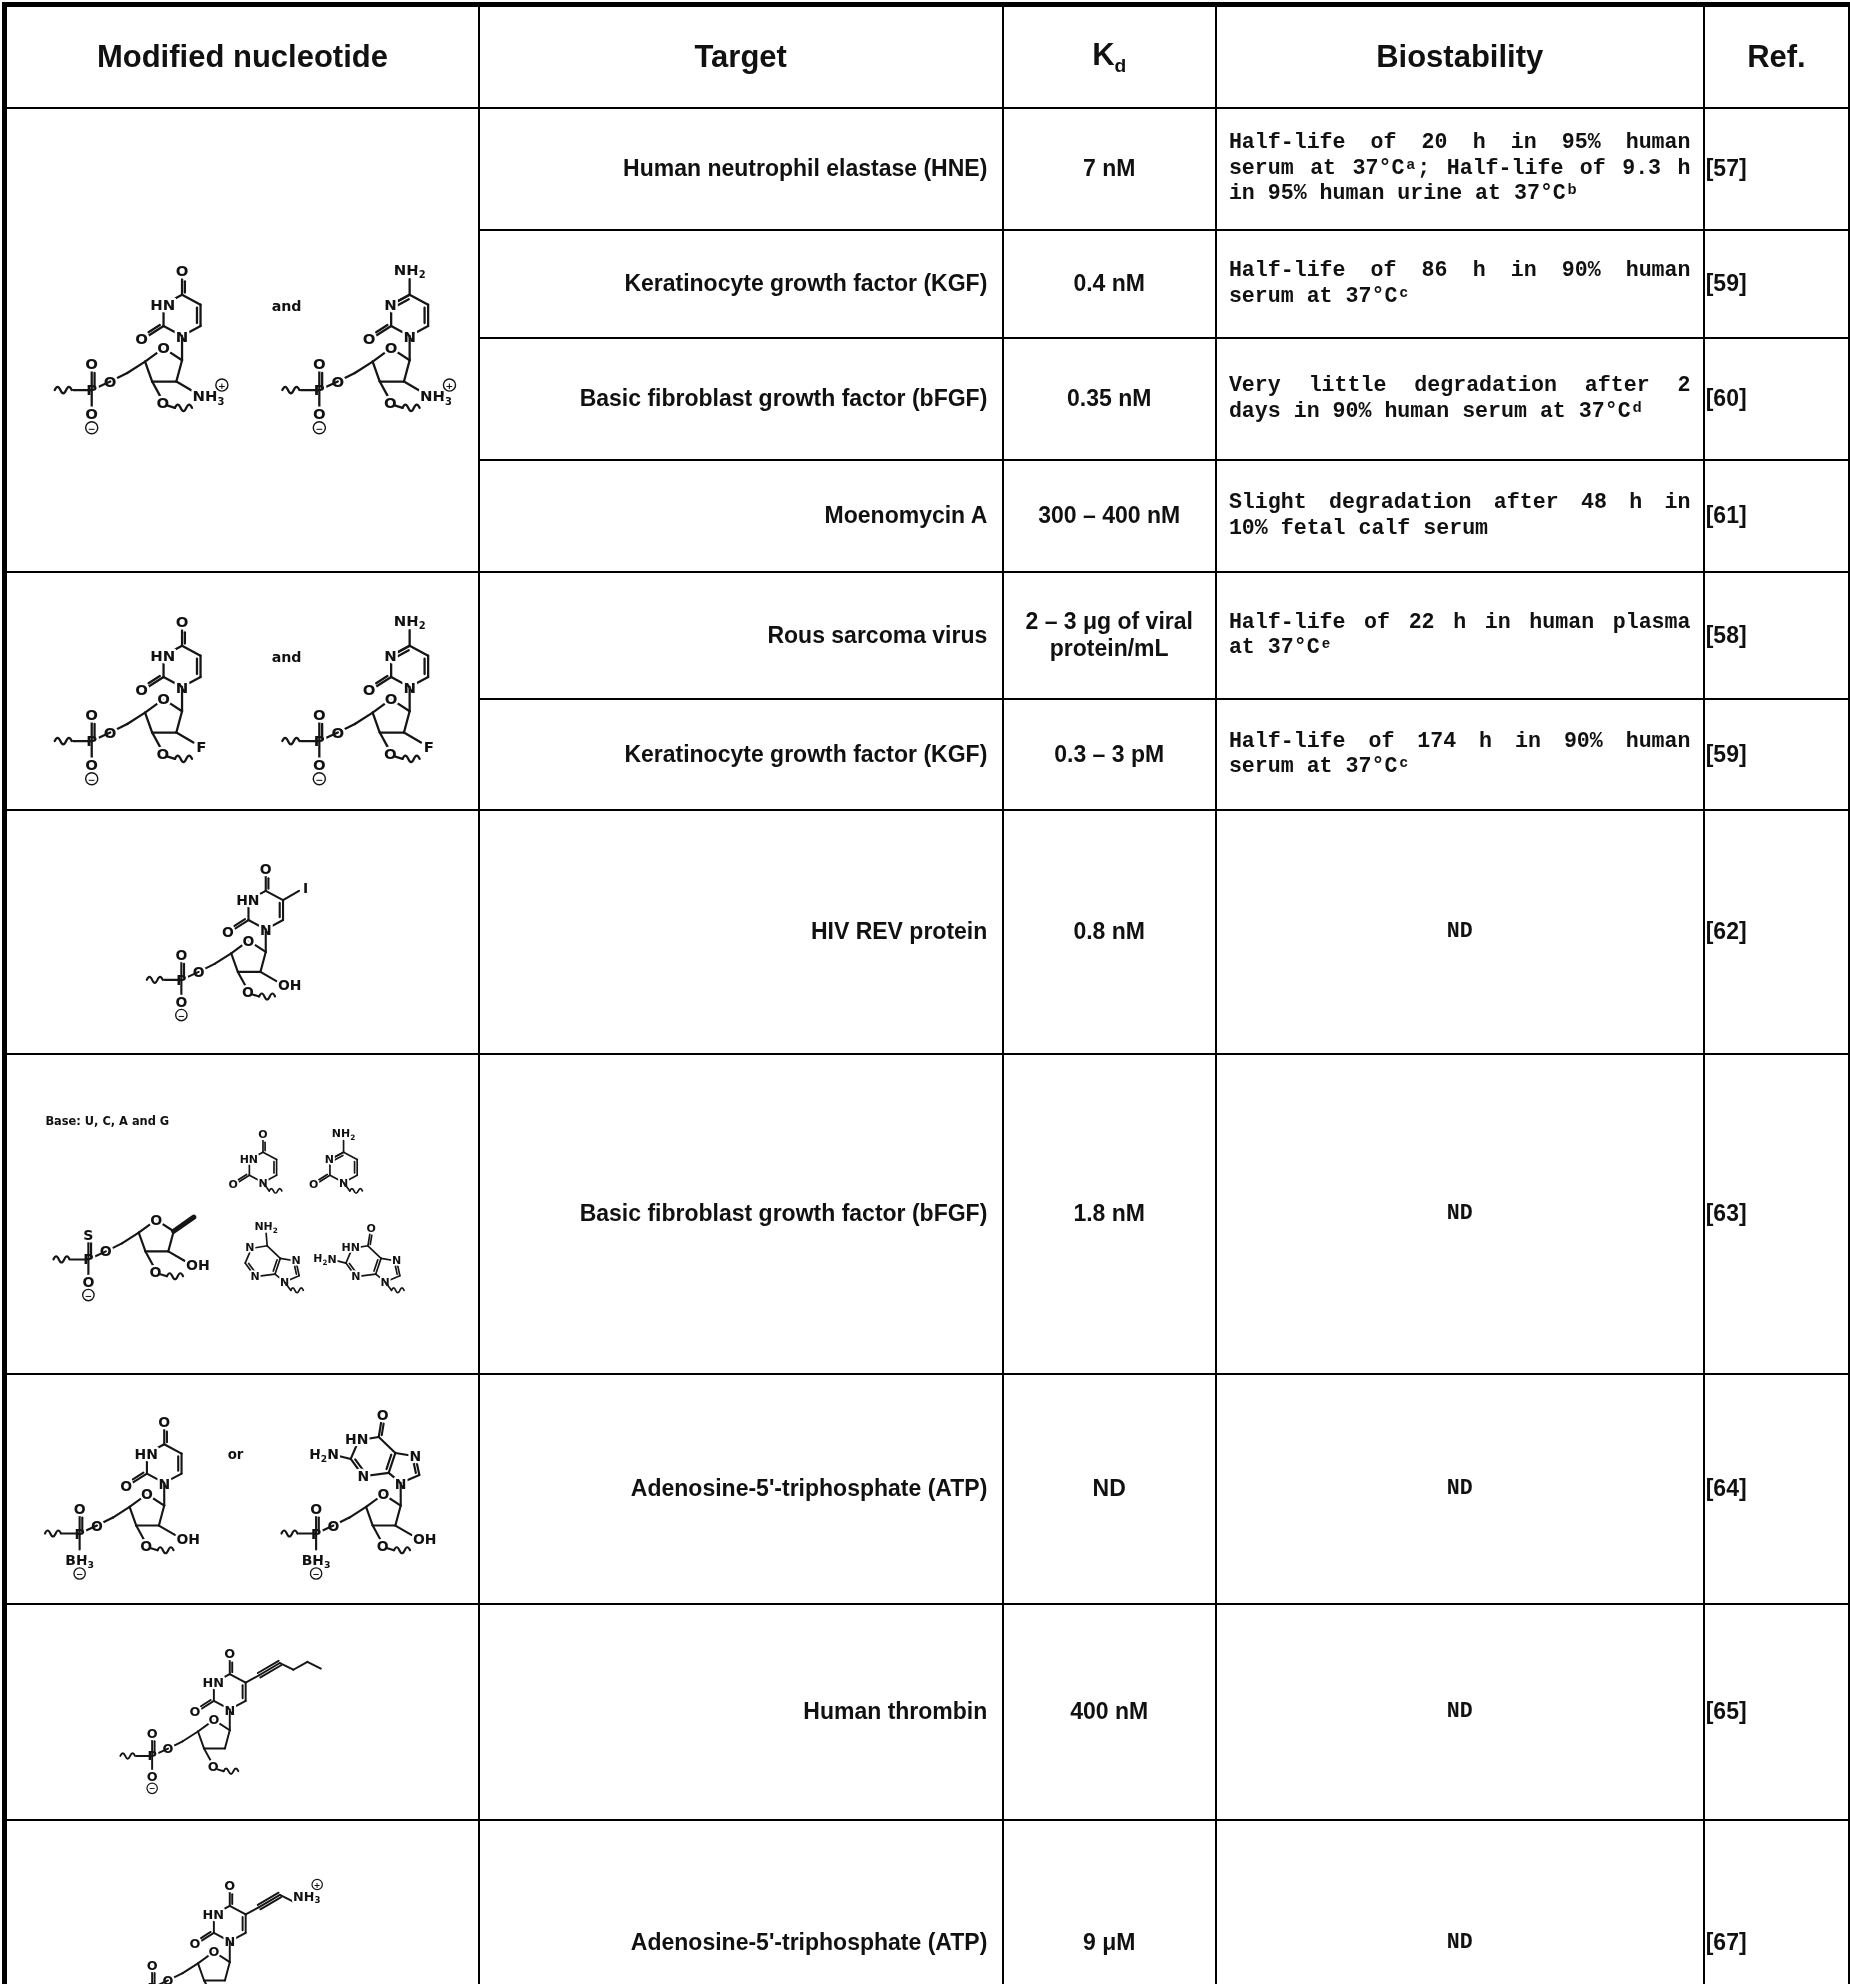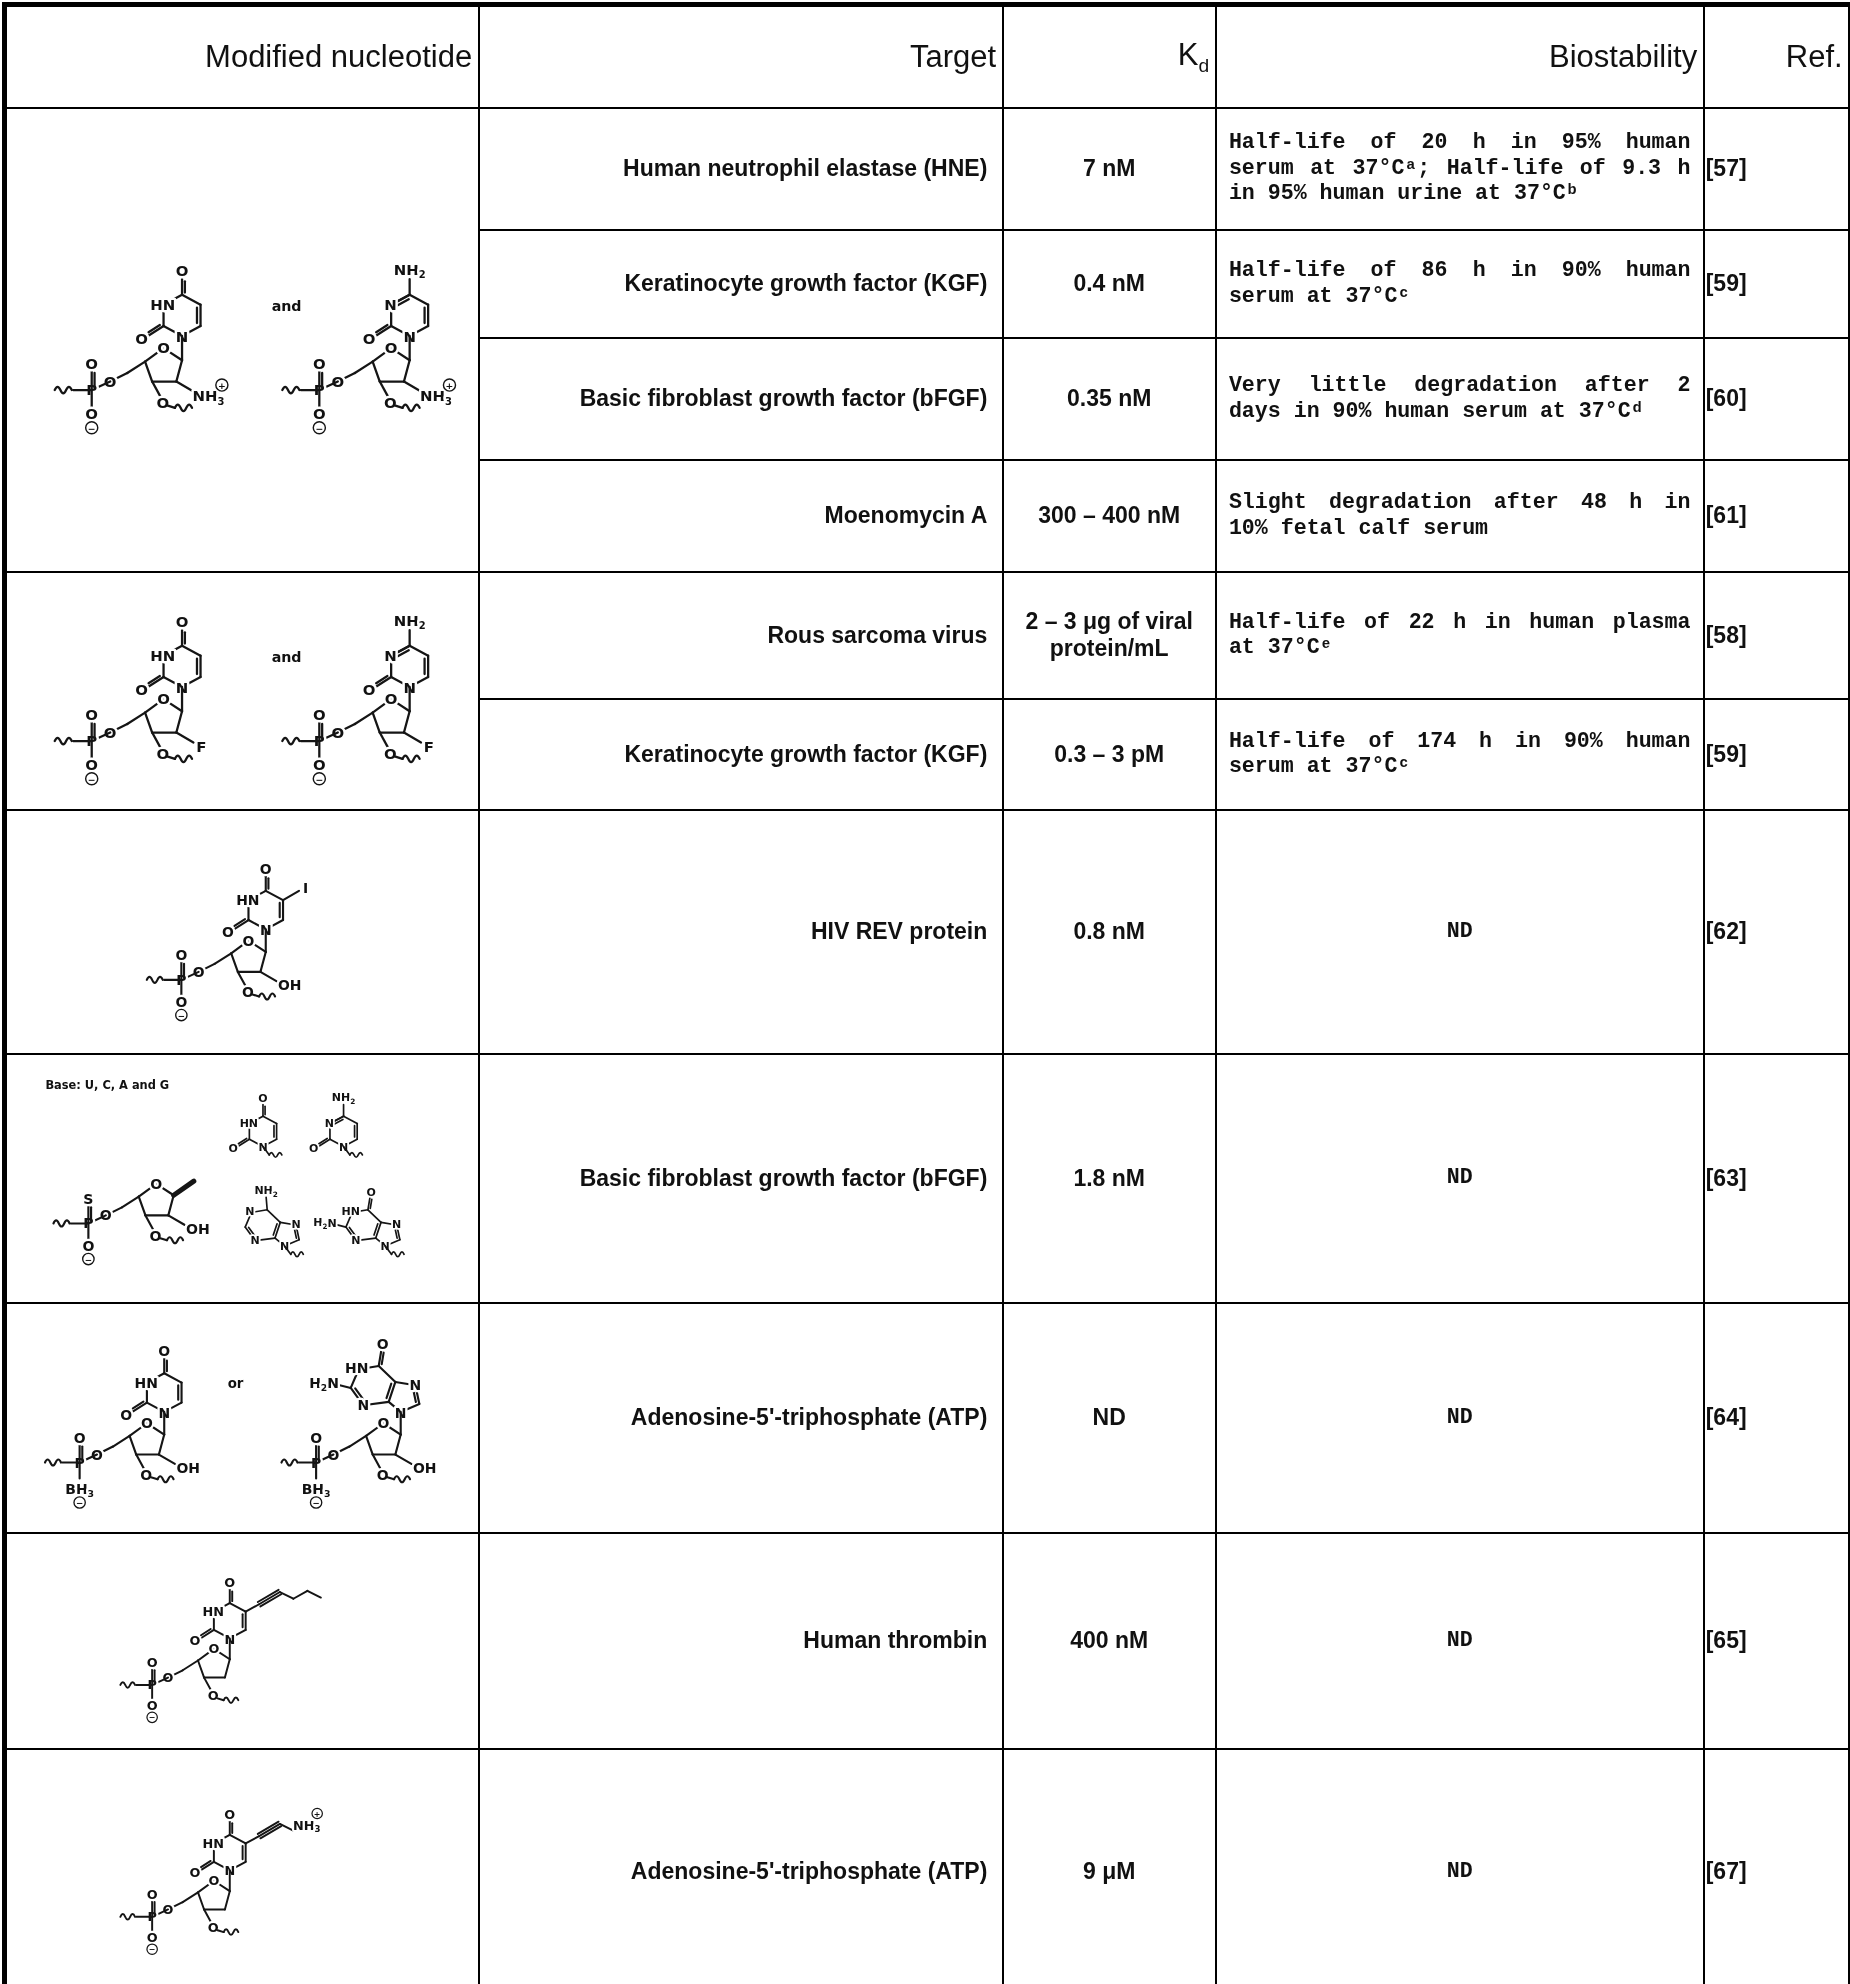--- a/index.html
+++ b/index.html
@@ -1,19 +1,19 @@
 <!DOCTYPE html>
 <html style="font-size:9px"><head>
 <meta charset="utf-8">
 <style>
   html,body{margin:0;padding:0;background:#fff;color:#111;font-family:"Liberation Sans",sans-serif;}
   .page{width:1850px;box-sizing:border-box;padding:2.2px;}
   table{border-collapse:collapse;table-layout:fixed;width:1846px;border:5px solid #000;}
   th,td{border:2.8px solid #000;vertical-align:middle;overflow:hidden;}
-  th{font-size:31px;font-weight:normal;text-align:right;padding:5.5px;}
+  th{font-size:31px;font-weight:bold;text-align:center;padding:5.5px;}
   td{font-weight:bold;}
   .target{font-size:23px;text-align:right;padding:4.4px 14.4px;}
   .kd{font-size:23px;text-align:center;padding:4.4px 7.8px;margin-top:11px;}
   .bio{font-size:21.6px;text-align:justify;padding:9px 12.2px;line-height:1.18;font-family:Liberation Mono, monospace;}
   .bio.nd{text-align:center;}
   .ref{font-size:23px;}
   .structcell{text-align:center;padding:3.3px;}
   .kdsub{font-size:0.62em;}
   
   .chem line,.chem path{stroke:#151515;stroke-width:3.2px;fill:none;stroke-linecap:round;stroke-linejoin:round;}
@@ -324,21 +324,21 @@
                   <line x1="-127" y1="42" x2="-153" y2="42"></line>
                   <path d="M -179 42 q 4 -9 8 0 q 4 9 8 0 q 4 -9 8 0"></path>
                 </g>
               </svg></div>
           </td>
   <td class="target">HIV REV protein</td>
   <td class="kd">0.8 nM</td>
   <td class="bio nd">ND</td>
   <td class="ref">[62]</td>
 </tr>
-<tr style="height:249px">
+<tr style="height:320px">
   <td class="structcell">
             <div><svg viewBox="0 0 615 322" width="413" class="chem">
                 <text x="14" y="24" class="lb">Base: U, C, A and G</text>
                 <g transform="translate(205,188)">
                   <line x1="0" y1="0" x2="-8" y2="30"></line>
                   <line x1="-8" y1="30" x2="-42" y2="30"></line>
                   <line x1="-42" y1="30" x2="-52" y2="2"></line>
                   <line x1="-52" y1="2" x2="-26" y2="-17"></line>
                   <line x1="-26" y1="-17" x2="0" y2="0"></line>
                   <text x="-26" y="-17" class="at">O</text>

